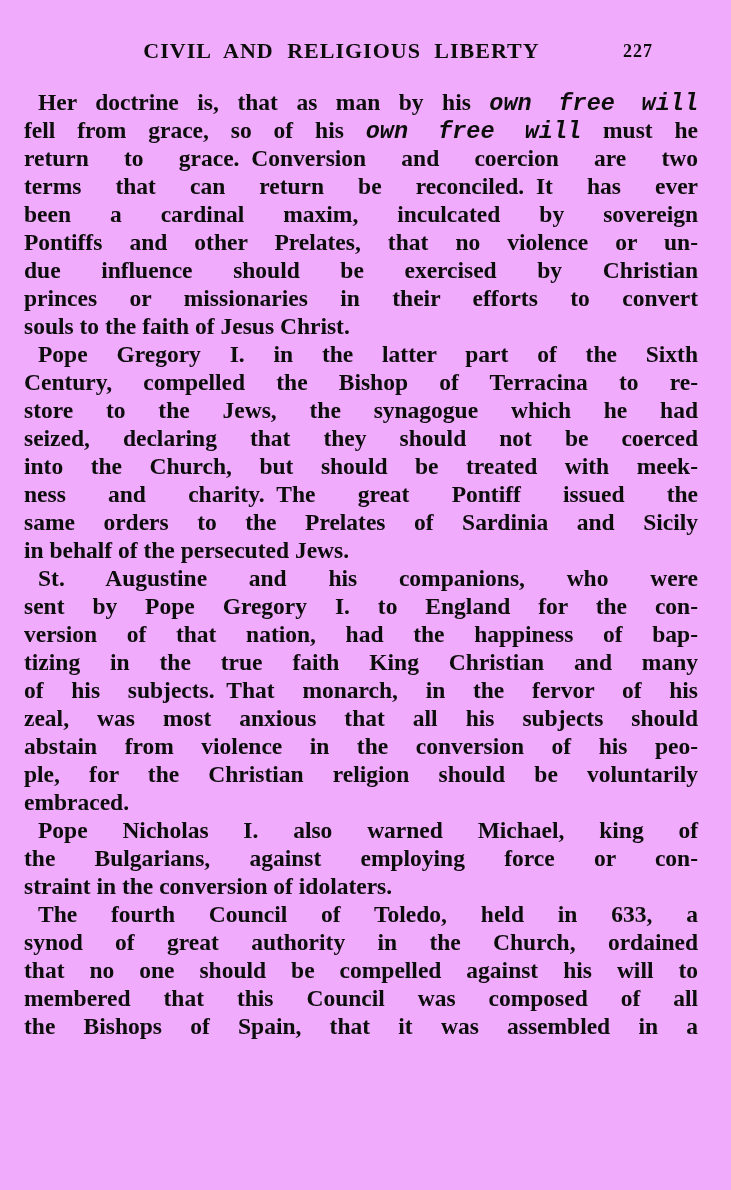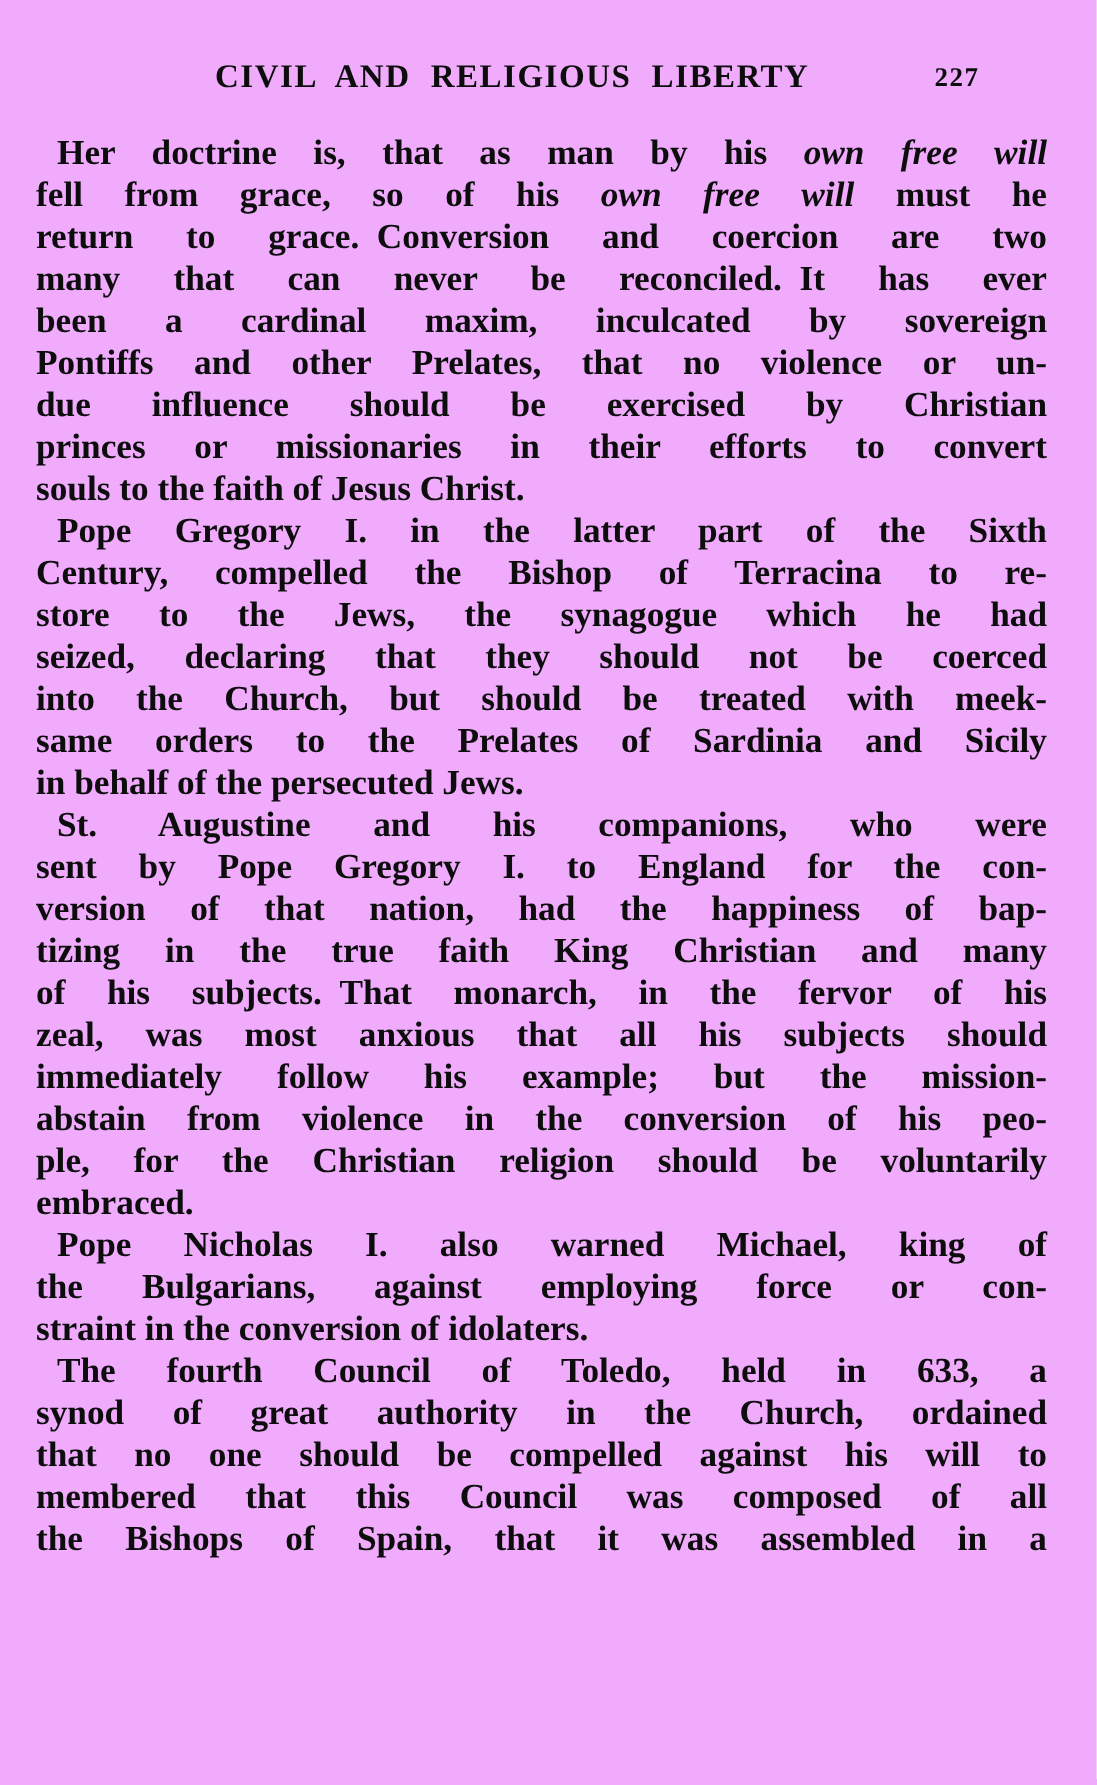--- a/index.html
+++ b/index.html
@@ -63,54 +63,55 @@
   }
   .line.flush {
     text-align-last: left;
   }
   .line.indent {
     text-indent: 14px;
   }
   .line em {
     font-style: italic;
     font-weight: 700;
+    font-family: Liberation Mono, monospace;
   }
 </style>
 </head>
 <body style="background: rgb(255, 255, 255); color: rgb(13, 13, 13);">
 
 <div class="scan-page">
   <div class="running-head">
     <span class="running-title">CIVIL AND RELIGIOUS LIBERTY</span>
     <span class="page-number">227</span>
   </div>
   <div class="page-body">
       <div class="line indent"><span>Her doctrine is, that as man by his </span><em>own free will</em></div>
       <div class="line"><span>fell from grace, so of his </span><em>own free will</em><span> must he</span></div>
       <div class="line"><span>return to grace. Conversion and coercion are two</span></div>
-      <div class="line"><span>many that can never be reconciled. It has ever</span></div>
+      <div class="line"><span>terms that can return be reconciled. It has ever</span></div>
       <div class="line"><span>been a cardinal maxim, inculcated by sovereign</span></div>
       <div class="line"><span>Pontiffs and other Prelates, that no violence or un-</span></div>
       <div class="line"><span>due influence should be exercised by Christian</span></div>
       <div class="line"><span>princes or missionaries in their efforts to convert</span></div>
       <div class="line flush"><span>souls to the faith of Jesus Christ.</span></div>
       <div class="line indent"><span>Pope Gregory I. in the latter part of the Sixth</span></div>
       <div class="line"><span>Century, compelled the Bishop of Terracina to re-</span></div>
       <div class="line"><span>store to the Jews, the synagogue which he had</span></div>
       <div class="line"><span>seized, declaring that they should not be coerced</span></div>
       <div class="line"><span>into the Church, but should be treated with meek-</span></div>
+      <div class="line"><span>ness and charity. The great Pontiff issued the</span></div>
       <div class="line"><span>same orders to the Prelates of Sardinia and Sicily</span></div>
       <div class="line flush"><span>in behalf of the persecuted Jews.</span></div>
       <div class="line indent"><span>St. Augustine and his companions, who were</span></div>
       <div class="line"><span>sent by Pope Gregory I. to England for the con-</span></div>
       <div class="line"><span>version of that nation, had the happiness of bap-</span></div>
       <div class="line"><span>tizing in the true faith King Christian and many</span></div>
       <div class="line"><span>of his subjects. That monarch, in the fervor of his</span></div>
       <div class="line"><span>zeal, was most anxious that all his subjects should</span></div>
-      <div class="line"><span>immediately follow his example; but the mission-</span></div>
       <div class="line"><span>abstain from violence in the conversion of his peo-</span></div>
       <div class="line"><span>ple, for the Christian religion should be voluntarily</span></div>
       <div class="line flush"><span>embraced.</span></div>
       <div class="line indent"><span>Pope Nicholas I. also warned Michael, king of</span></div>
       <div class="line"><span>the Bulgarians, against employing force or con-</span></div>
       <div class="line flush"><span>straint in the conversion of idolaters.</span></div>
       <div class="line indent"><span>The fourth Council of Toledo, held in 633, a</span></div>
       <div class="line"><span>synod of great authority in the Church, ordained</span></div>
       <div class="line"><span>that no one should be compelled against his will to</span></div>
       <div class="line"><span>membered that this Council was composed of all</span></div>

